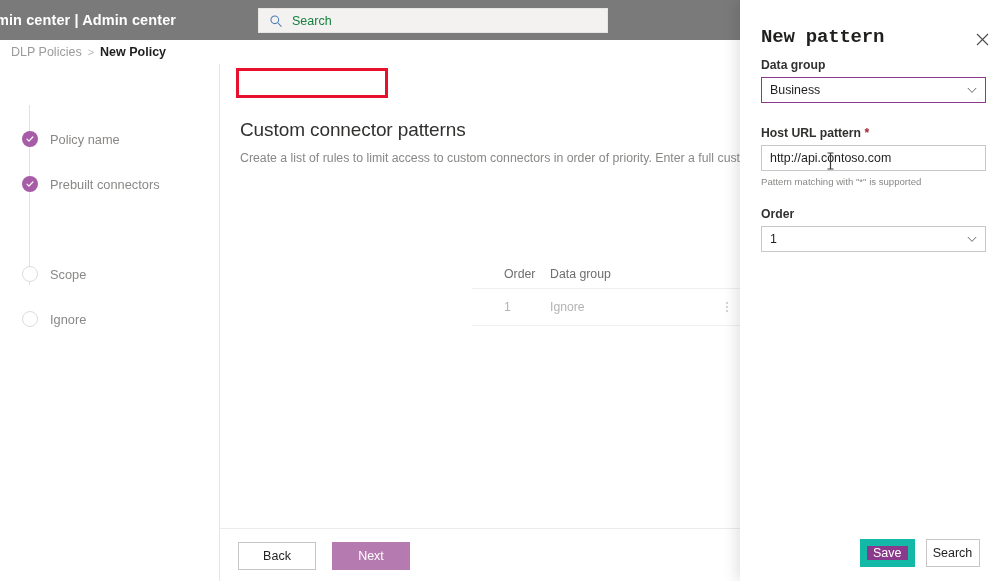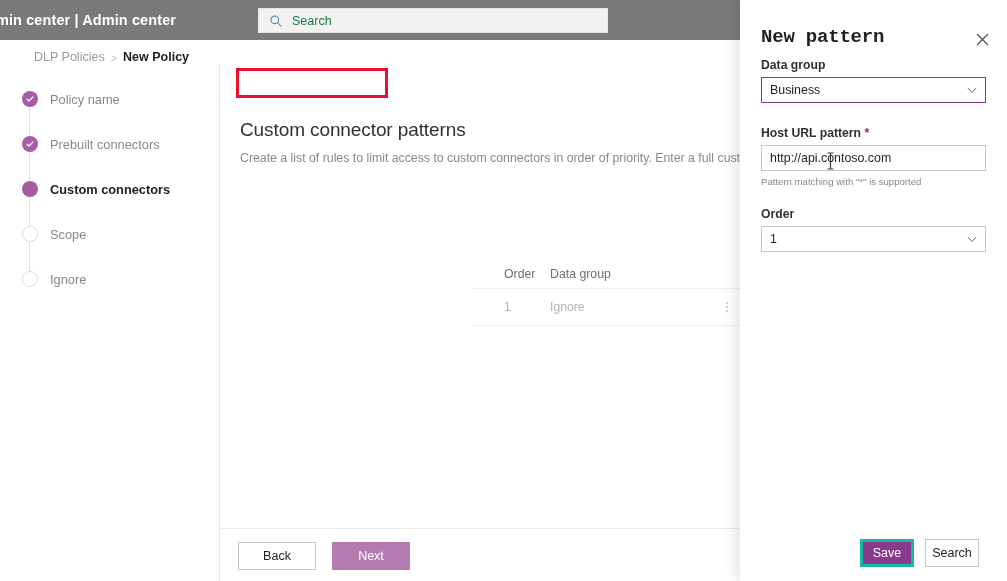--- a/index.html
+++ b/index.html
@@ -30,33 +30,33 @@
     border:1px solid #e8e6e4;
   }
   .search-icon { margin-left:10px; width:14px; height:14px; flex:0 0 auto; display:block; }
   .search-placeholder {
     margin-left:9px; color:#15803d; font-size:12.5px; white-space:nowrap;
   }
 
   
   .breadcrumb {
     position:absolute; left:0; top:40px; width:1007px; height:24px;
-    background:#fff; display:flex; align-items:flex-end; padding-left:34px;
+    background:#fff; display:flex; align-items:center; padding-left:11px;
   }
   .bc-link { color:#9b9b9b; font-size:12.5px; }
   .bc-sep  { color:#b9b9b9; font-size:11px; margin:0 6px; }
   .bc-cur  { color:#1f1f1f; font-size:12.5px; font-weight:700; }
 
   
   .bodyrow { position:absolute; left:0; top:64px; width:1007px; height:517px; }
   .vline { position:absolute; top:0; width:1px; height:517px; background:#e6e6e6; }
 
   
   .stepnav { position:absolute; left:0; top:0; width:219px; height:517px; background:#fff; }
-  .step { position:absolute; left:22px; display:flex; align-items:center; height:20px; }
+  .step { position:absolute; left:22px; display:flex; align-items:center; height:20px;margin-top:40px; }
   .step-bullet {
     width:16px; height:16px; border-radius:50%; flex:0 0 auto;
     display:flex; align-items:center; justify-content:center;
     position:relative;
   }
   .step-bullet.done   { background:#a65ca6; }
   .step-bullet.active { background:#a05ea0; }
   .step-bullet.todo   { background:#fff; border:1.4px solid #dcdcdc; }
   .step-bullet.done svg { width:10px; height:10px; display:block; }
   .step-label { margin-left:12px; font-size:12.8px; color:#8a8886; white-space:nowrap; }
@@ -145,21 +145,21 @@
   .txt {
     position:relative; height:26px; border:1px solid #c9c7c5; background:#fff;
     display:flex; align-items:center; padding:0 8px;
   }
   .txt-val { font-size:12.4px; color:#201f1e; white-space:nowrap; }
   .hint { margin-top:5px; font-size:9.6px; color:#8a8886; white-space:nowrap; }
   .ibeam { position:absolute; left:826px; top:152px; width:9px; height:18px; z-index:35; }
   .ibeam svg { display:block; }
 
   .panel-actions { position:absolute; left:860px; top:539px; display:flex; gap:11px; z-index:31; }
-  .btn-save { background:#8a3a8c; border:3px solid #14b8a6; color:#fff; min-width:54px; }
+  .btn-save { background:#8a3a8c; border:7px solid #14b8a6; color:#fff; min-width:54px; }
   .btn-cancel { min-width:54px; }
 </style>
 </head>
 <body>
 
 <div id="root">
 
   <div class="suitebar">
     <div class="suitebar-title">min center  |  Admin center</div>
     <div class="search-wrap">
@@ -197,24 +197,20 @@
 
       <div class="step" style="top:70px;">
         <span class="step-bullet done">
           <svg viewBox="0 0 12 12">
               <path d="M2.4 6.2 L4.7 8.5 L9.4 3.6" fill="none" stroke="#ffffff" stroke-width="1.5" stroke-linecap="round" stroke-linejoin="round"></path>
             </svg>
         </span>
         <span class="step-label">Prebuilt connectors</span>
       </div>
 
-      <div class="step" style="top:115px;">
-        <span class="step-bullet active"></span>
-        <span class="step-label cur">Custom connectors</span>
-      </div>
 
       <div class="step" style="top:160px;">
         <span class="step-bullet todo"></span>
         <span class="step-label">Scope</span>
       </div>
 
       <div class="step" style="top:205px;">
         <span class="step-bullet todo"></span>
         <span class="step-label">Ignore</span>
       </div>

